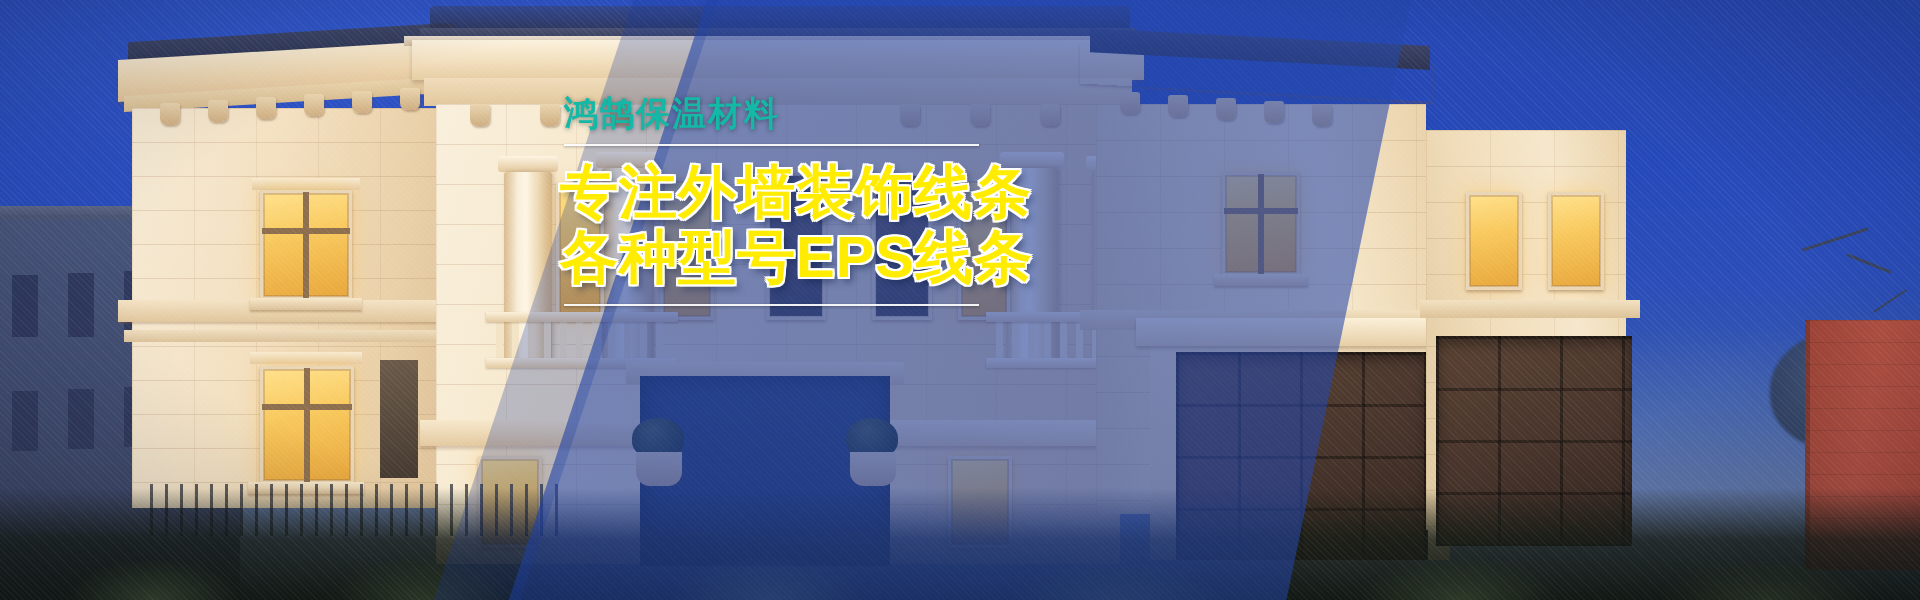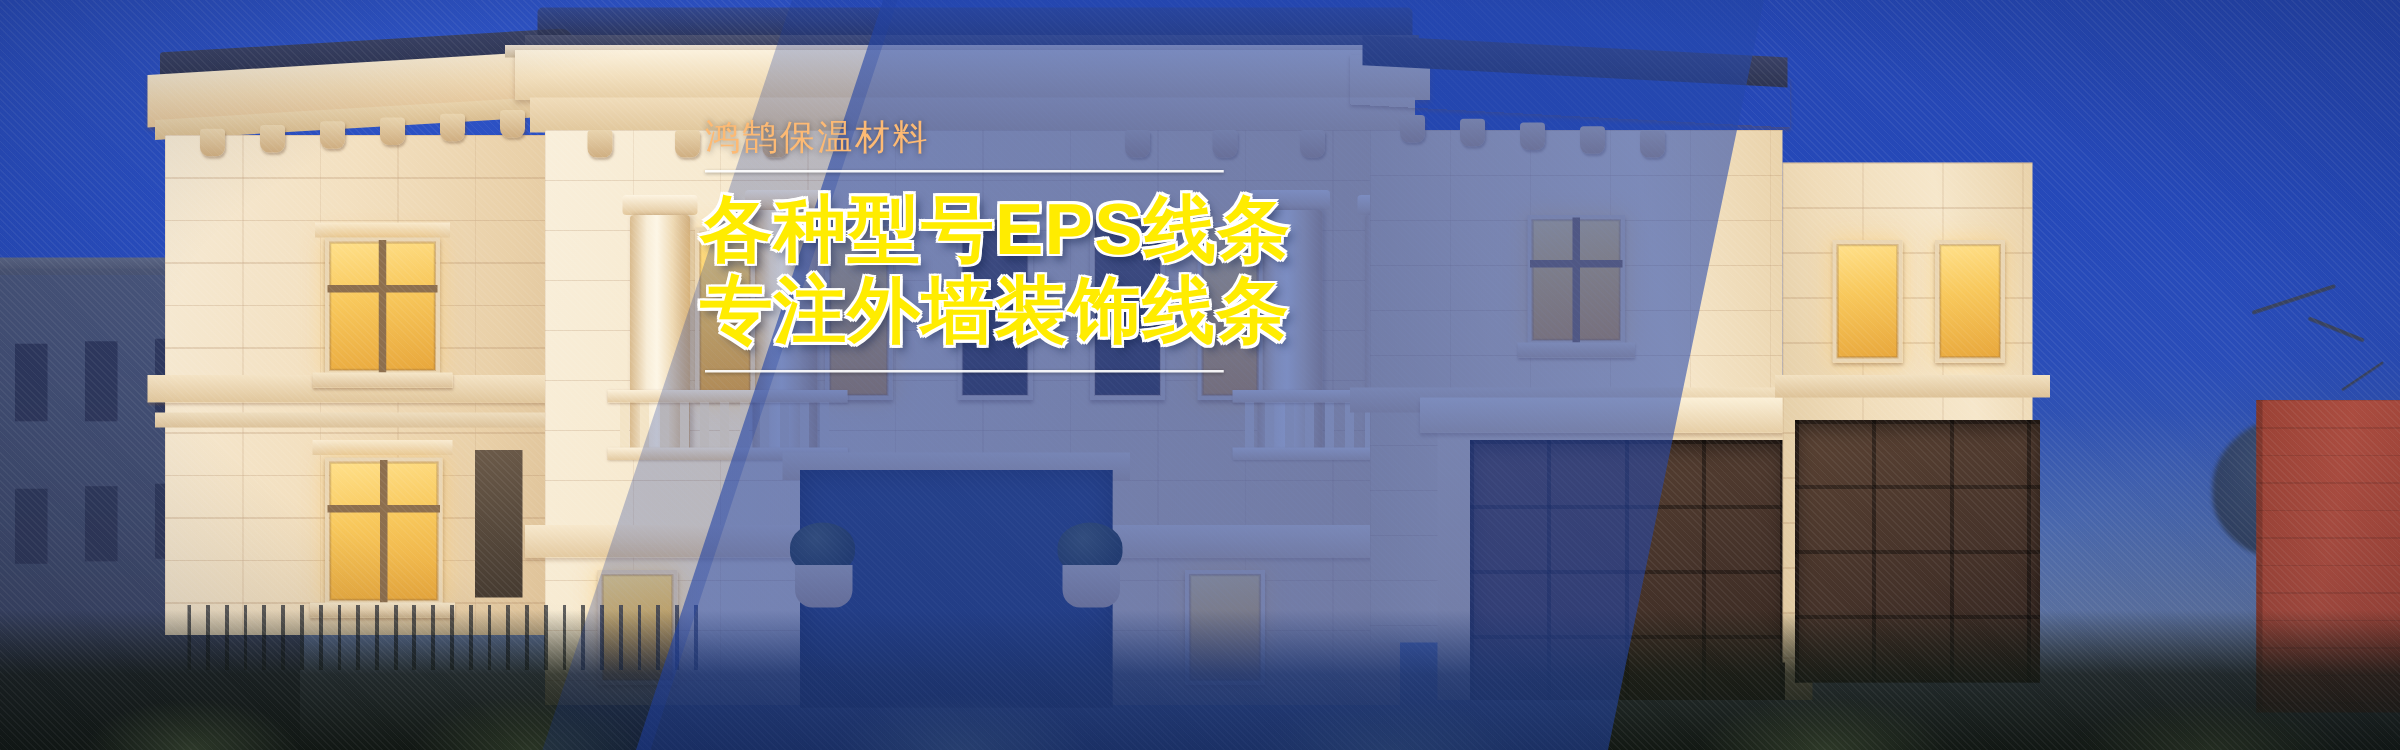--- a/index.html
+++ b/index.html
@@ -303,22 +303,22 @@
     clip-path:polygon(33.0% 0%, 37.4% 0%, 27.1% 100%, 22.6% 100%);
     pointer-events:none;
   }
 
   
   .text-block{
     position:absolute;left:552px;top:92px;width:480px;
     z-index:9;
   }
   .brand{
-    font-size:28px;line-height:1.25;font-weight:400;
-    color:#fdba74;letter-spacing:2px;
+    font-size:34px;line-height:1.25;font-weight:700;
+    color:#14b8a6;letter-spacing:2px;
     text-shadow:0 1px 5px rgba(0,0,0,.42);
     margin:0 0 9px 12px;
   }
   .rule{
     height:2px;background:#ffffff;opacity:.92;
     margin:0 0 14px 12px;width:415px;
     box-shadow:0 1px 3px rgba(0,0,0,.35);
   }
   .rule.bottom{margin:16px 0 16px 12px;width:415px;}
   .headline{
@@ -501,19 +501,19 @@
   <div class="hedge"></div>
 
   <div class="hatch"></div>
 
   <div class="overlay-soft"></div>
   <div class="overlay-panel"></div>
 
   <div class="text-block">
     <div class="brand">鸿鹄保温材料</div>
     <div class="rule"></div>
+    <div class="headline">专注外墙装饰线条</div>
     <div class="headline">各种型号EPS线条</div>
-    <div class="headline">专注外墙装饰线条</div>
     <div class="rule bottom"></div>
   </div>
 
   <div class="vignette"></div>
 </div>
 
 </body></html>

